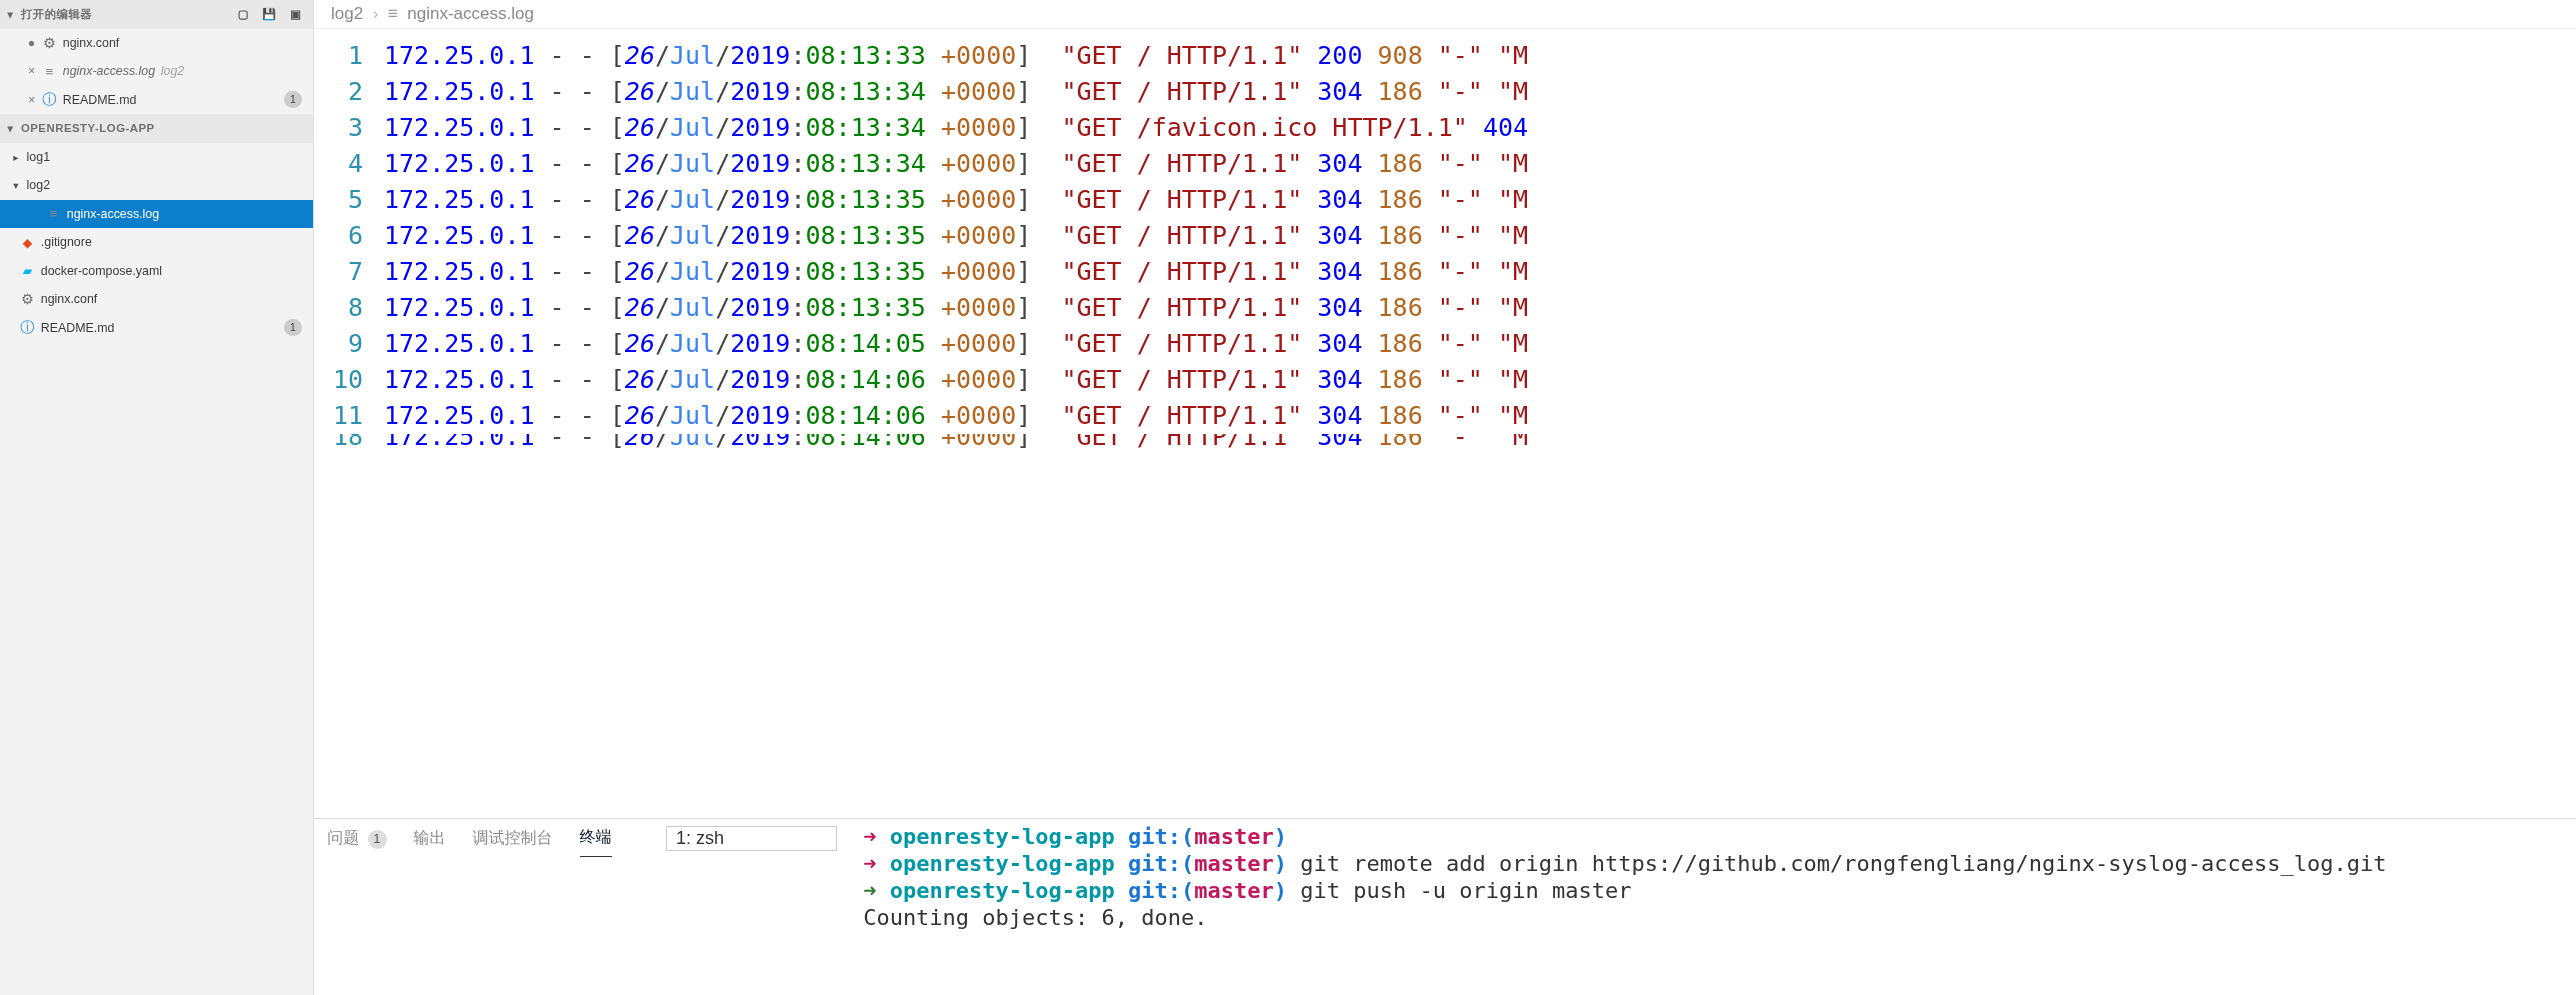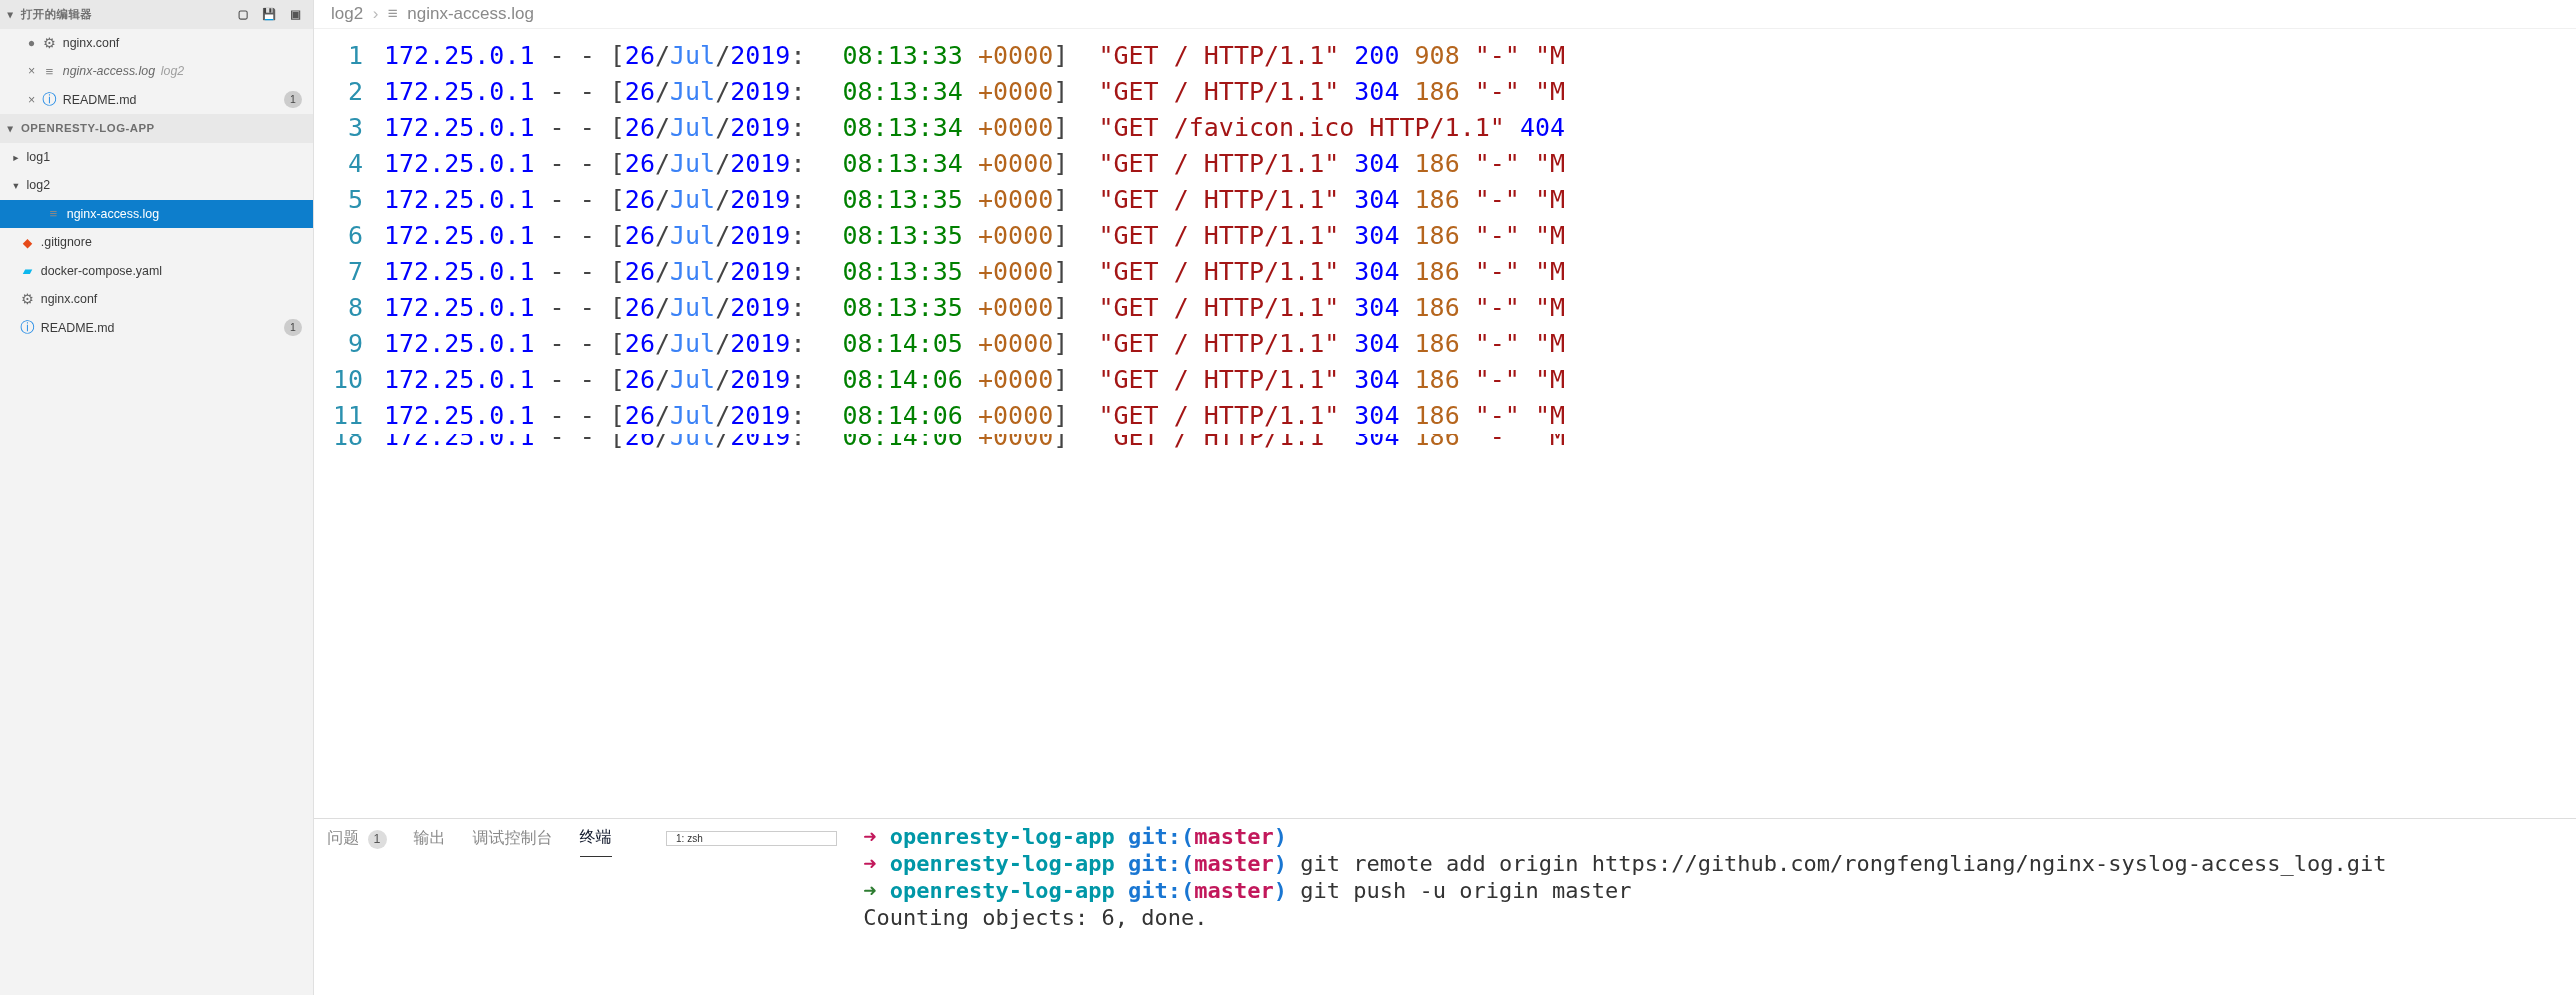--- a/index.html
+++ b/index.html
@@ -93,24 +93,24 @@
 .gutter {
   width: 70px;
   text-align: right;
   padding-right: 21px;
   color: #2b91af;
   flex-shrink: 0;
   user-select: none;
 }
 .code { white-space: pre; flex: 1; overflow: hidden; }
 .c-ip { color: #0000ff; }
-.c-day { color: #0000ff; }
+.c-day { color: #0000ff; font-style: italic; }
 .c-mon { color: #3b82f6; }
 .c-yr  { color: #0000ff; }
-.c-time{ color: #008000; margin-left: 37px; }
+.c-time{ color: #008000; }
 .c-tz  { color: #b5651d; }
 .c-req { color: #a31515; }
 .c-st  { color: #0000ff; }
 .c-sz  { color: #b5651d; }
 .c-blk { color: #444; }
 .c-ref { color: #a31515; }
 .log-line.cut { height: 19px; overflow: hidden; align-items: flex-start; }
 .log-line.cut .gutter, .log-line.cut .code { transform: translateY(-15px); }
 .panel {
   height: 177px;
@@ -131,21 +131,21 @@
 .panel-tabs .tab.active { color: #0f172a; border-bottom: 1px solid #333; }
 .panel-tabs .count {
   background: #ddd; color: #555; border-radius: 9.5px;
   min-width: 19px; height: 19px; line-height: 19px;
   text-align: center; font-size: 12.4px; display: inline-block; margin-left: 3.8px;
 }
 .panel-tabs .spacer { flex: 1; }
 .panel-dropdown {
   border: 1px solid #ccc;
   padding: 1px 9.5px;
-  font-size: 10px;
+  font-size: 18px;
   color: #333;
   min-width: 171px;
   text-align: left;
   background: #fff;
 }
 .terminal {
   flex: 1;
   font-family: "Menlo", "Consolas", monospace;
   font-size: 22px;
   line-height: 27px;

